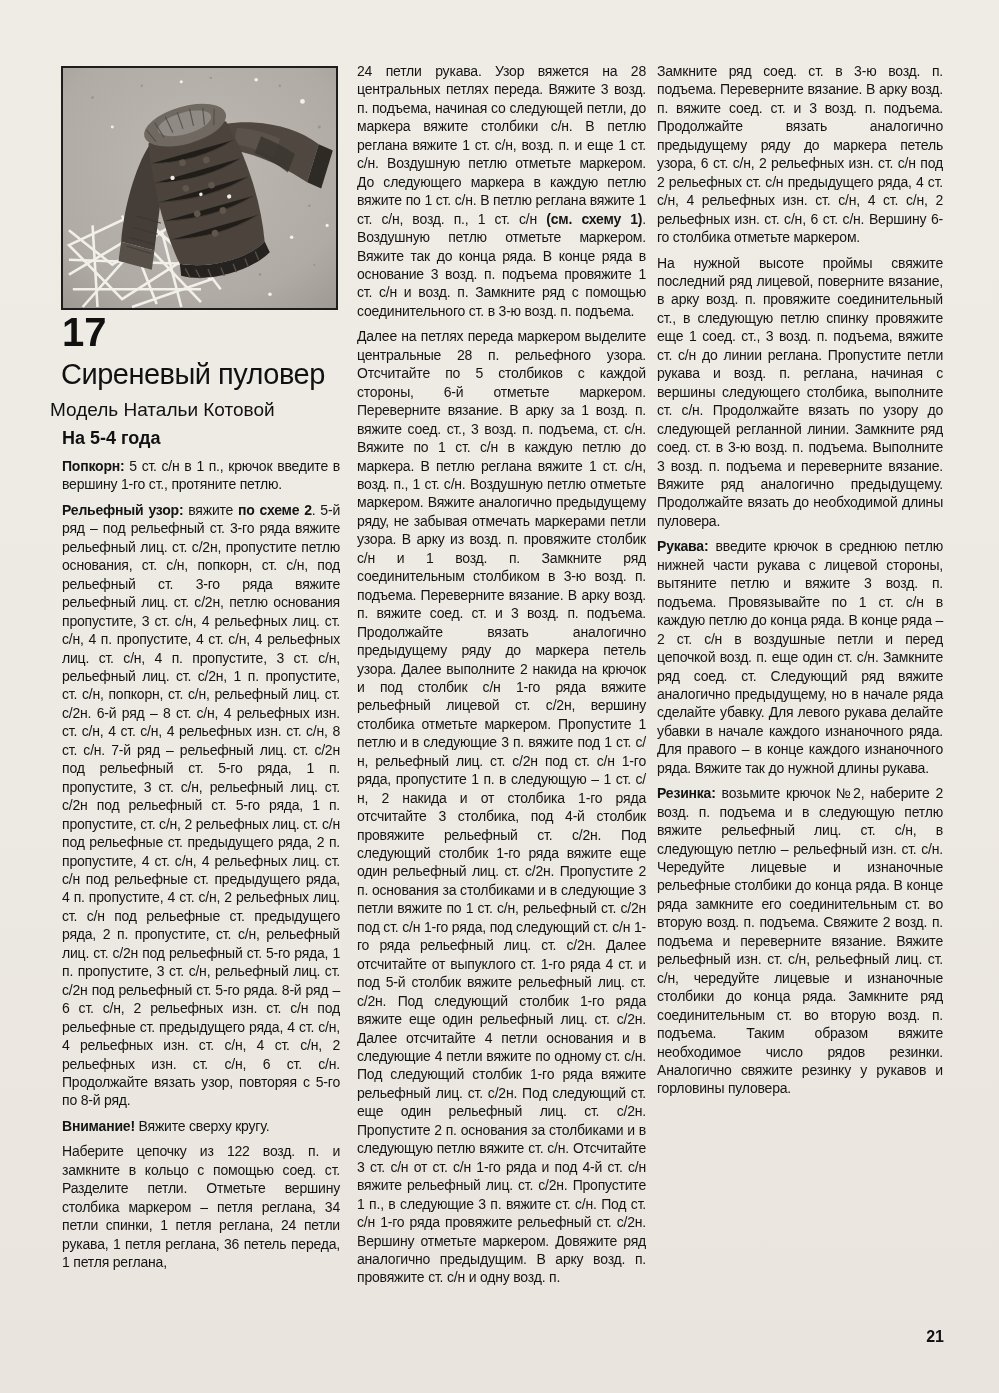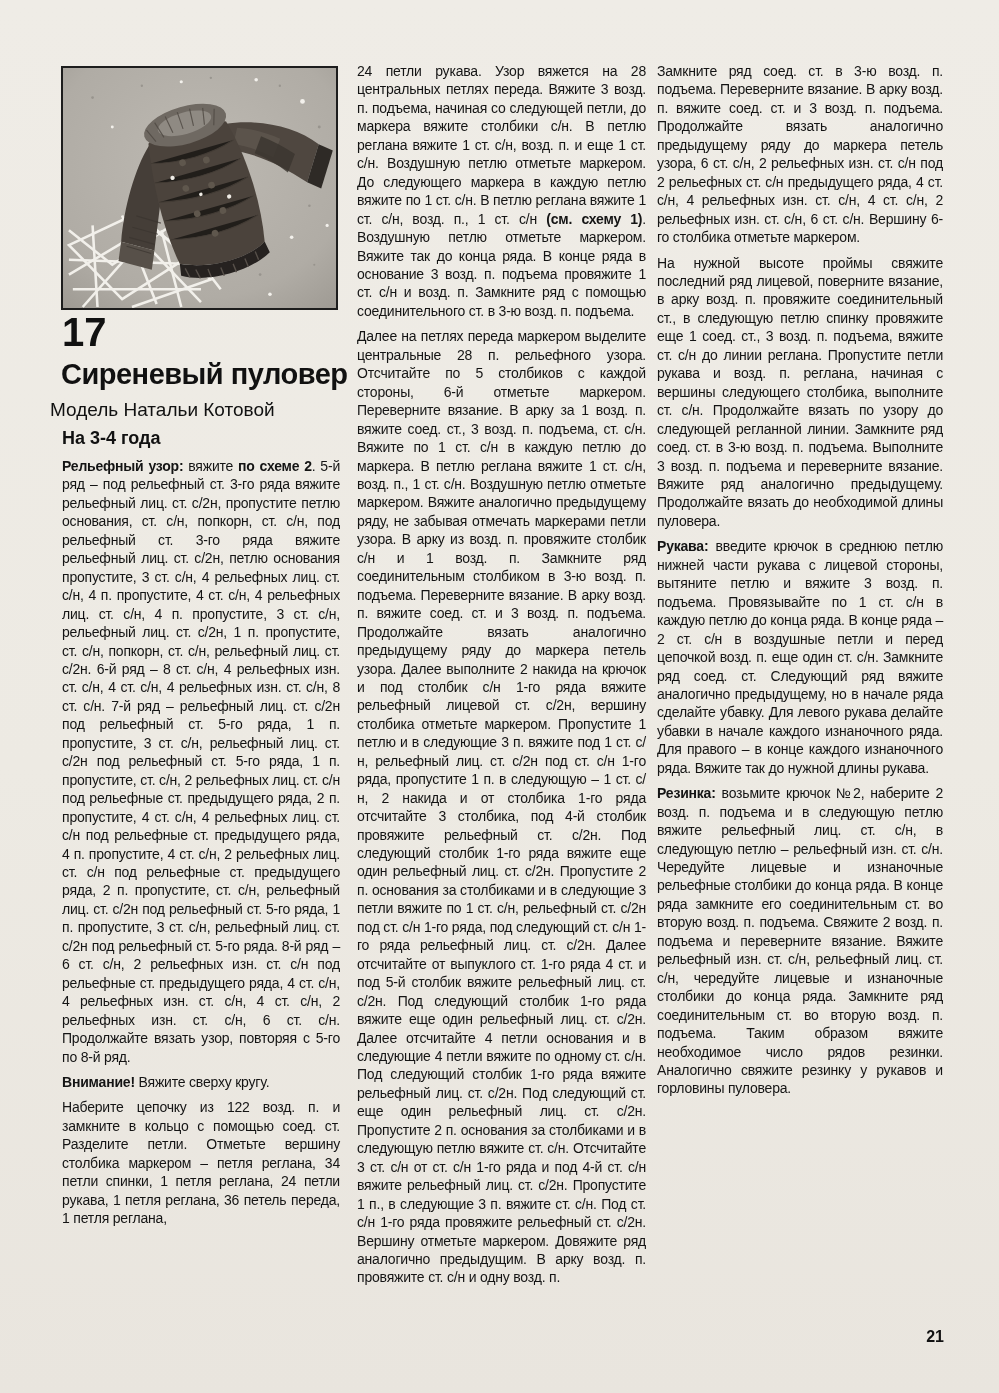--- a/index.html
+++ b/index.html
@@ -15,21 +15,21 @@
     position:absolute;left:61px;top:66px;width:277px;height:244px;
     border:2px solid #1d1d1d;box-sizing:border-box;background:#b5b1aa;
   }
   .photo-frame svg{display:block;width:100%;height:100%;}
   .item-number{
     position:absolute;left:62px;top:312px;
     font-size:40px;font-weight:700;line-height:1;letter-spacing:0px;color:#111;
   }
   .title{
     position:absolute;left:61px;top:360px;
-    font-size:29px;font-weight:700;line-height:1;letter-spacing:-0.5px;color:#111;
+    font-size:29px;font-weight:400;line-height:1;letter-spacing:-0.5px;color:#111;
   }
   .designer{
     position:absolute;left:50px;top:400px;
     font-size:19px;font-weight:400;line-height:1;color:#111;
   }
   .age{
     position:absolute;left:62px;top:429px;
     font-size:18px;font-weight:700;line-height:1;color:#111;
   }
   .col{
@@ -144,23 +144,24 @@
         <g stroke="#4e4842" stroke-width="1.2" opacity="0.8">
           <path d="M102,50 L108,64 M112,45 L117,62 M124,42 L127,60 M137,41 L138,59 M150,41 L149,59 M163,44 L160,61 M174,48 L169,64"></path>
         </g>
       </g>
     </svg>
   </div>
 
   <div class="item-number">17</div>
   <h1 class="title" style="margin:0;">Сиреневый пуловер</h1>
   <div class="designer">Модель Натальи Котовой</div>
-  <div class="age">На 3-4 года</div>
+  <div class="age">На 5-4 года</div>
 
   <div class="col" id="col-1">
+      <p><strong>Попкорн:</strong><span> 5 ст. с/н в 1 п., крючок введите в вершину 1-го ст., протяните петлю.</span></p>
       <p><strong>Рельефный узор:</strong><span> вяжите </span><strong>по схеме 2</strong><span>. 5-й ряд – под рельефный ст. 3-го ряда вяжите рельефный лиц. ст. с/2н, пропустите петлю основания, ст. с/н, попкорн, ст. с/н, под рельефный ст. 3-го ряда вяжите рельефный лиц. ст. с/2н, петлю основания пропустите, 3 ст. с/н, 4 рельефных лиц. ст. с/н, 4 п. пропустите, 4 ст. с/н, 4 рельефных лиц. ст. с/н, 4 п. пропустите, 3 ст. с/н, рельефный лиц. ст. с/2н, 1 п. пропустите, ст. с/н, попкорн, ст. с/н, рельефный лиц. ст. с/2н. 6-й ряд – 8 ст. с/н, 4 рельефных изн. ст. с/н, 4 ст. с/н, 4 рельефных изн. ст. с/н, 8 ст. с/н. 7-й ряд – рельефный лиц. ст. с/2н под рельефный ст. 5-го ряда, 1 п. пропустите, 3 ст. с/н, рельефный лиц. ст. с/2н под рельефный ст. 5-го ряда, 1 п. пропустите, ст. с/н, 2 рельефных лиц. ст. с/н под рельефные ст. предыдущего ряда, 2 п. пропустите, 4 ст. с/н, 4 рельефных лиц. ст. с/н под рельефные ст. предыдущего ряда, 4 п. пропустите, 4 ст. с/н, 2 рельефных лиц. ст. с/н под рельефные ст. предыдущего ряда, 2 п. пропустите, ст. с/н, рельефный лиц. ст. с/2н под рельефный ст. 5-го ряда, 1 п. пропустите, 3 ст. с/н, рельефный лиц. ст. с/2н под рельефный ст. 5-го ряда. 8-й ряд – 6 ст. с/н, 2 рельефных изн. ст. с/н под рельефные ст. предыдущего ряда, 4 ст. с/н, 4 рельефных изн. ст. с/н, 4 ст. с/н, 2 рельефных изн. ст. с/н, 6 ст. с/н. Продолжайте вязать узор, повторяя с 5-го по 8-й ряд.</span></p>
       <p><strong>Внимание!</strong><span> Вяжите сверху кругу.</span></p>
       <p><span>Наберите цепочку из 122 возд. п. и замкните в кольцо с помощью соед. ст. Разделите петли. Отметьте вершину столбика маркером – петля реглана, 34 петли спинки, 1 петля реглана, 24 петли рукава, 1 петля реглана, 36 петель переда, 1 петля реглана,</span></p>
     </div>
   <div class="col" id="col-2">
       <p><span>24 петли рукава. Узор вяжется на 28 центральных петлях переда. Вяжите 3 возд. п. подъема, начиная со следующей петли, до маркера вяжите столбики с/н. В петлю реглана вяжите 1 ст. с/н, возд. п. и еще 1 ст. с/н. Воздушную петлю отметьте маркером. До следующего маркера в каждую петлю вяжите по 1 ст. с/н. В петлю реглана вяжите 1 ст. с/н, возд. п., 1 ст. с/н </span><strong>(см. схему 1)</strong><span>. Воздушную петлю отметьте маркером. Вяжите так до конца ряда. В конце ряда в основание 3 возд. п. подъема провяжите 1 ст. с/н и возд. п. Замкните ряд с помощью соединительного ст. в 3-ю возд. п. подъема.</span></p>
       <p><span>Далее на петлях переда маркером выделите центральные 28 п. рельефного узора. Отсчитайте по 5 столбиков с каждой стороны, 6-й отметьте маркером. Переверните вязание. В арку за 1 возд. п. вяжите соед. ст., 3 возд. п. подъема, ст. с/н. Вяжите по 1 ст. с/н в каждую петлю до маркера. В петлю реглана вяжите 1 ст. с/н, возд. п., 1 ст. с/н. Воздушную петлю отметьте маркером. Вяжите аналогично предыдущему ряду, не забывая отмечать маркерами петли узора. В арку из возд. п. провяжите столбик с/н и 1 возд. п. Замкните ряд соединительным столбиком в 3-ю возд. п. подъема. Переверните вязание. В арку возд. п. вяжите соед. ст. и 3 возд. п. подъема. Продолжайте вязать аналогично предыдущему ряду до маркера петель узора. Далее выполните 2 накида на крючок и под столбик с/н 1-го ряда вяжите рельефный лицевой ст. с/2н, вершину столбика отметьте маркером. Пропустите 1 петлю и в следующие 3 п. вяжите под 1 ст. с/н, рельефный лиц. ст. с/2н под ст. с/н 1-го ряда, пропустите 1 п. в следующую – 1 ст. с/н, 2 накида и от столбика 1-го ряда отсчитайте 3 столбика, под 4-й столбик провяжите рельефный ст. с/2н. Под следующий столбик 1-го ряда вяжите еще один рельефный лиц. ст. с/2н. Пропустите 2 п. основания за столбиками и в следующие 3 петли вяжите по 1 ст. с/н, рельефный ст. с/2н под ст. с/н 1-го ряда, под следующий ст. с/н 1-го ряда рельефный лиц. ст. с/2н. Далее отсчитайте от выпуклого ст. 1-го ряда 4 ст. и под 5-й столбик вяжите рельефный лиц. ст. с/2н. Под следующий столбик 1-го ряда вяжите еще один рельефный лиц. ст. с/2н. Далее отсчитайте 4 петли основания и в следующие 4 петли вяжите по одному ст. с/н. Под следующий столбик 1-го ряда вяжите рельефный лиц. ст. с/2н. Под следующий ст. еще один рельефный лиц. ст. с/2н. Пропустите 2 п. основания за столбиками и в следующую петлю вяжите ст. с/н. Отсчитайте 3 ст. с/н от ст. с/н 1-го ряда и под 4-й ст. с/н вяжите рельефный лиц. ст. с/2н. Пропустите 1 п., в следующие 3 п. вяжите ст. с/н. Под ст. с/н 1-го ряда провяжите рельефный ст. с/2н. Вершину отметьте маркером. Довяжите ряд аналогично предыдущим. В арку возд. п. провяжите ст. с/н и одну возд. п.</span></p>
     </div>
   <div class="col" id="col-3">
       <p><span>Замкните ряд соед. ст. в 3-ю возд. п. подъема. Переверните вязание. В арку возд. п. вяжите соед. ст. и 3 возд. п. подъема. Продолжайте вязать аналогично предыдущему ряду до маркера петель узора, 6 ст. с/н, 2 рельефных изн. ст. с/н под 2 рельефных ст. с/н предыдущего ряда, 4 ст. с/н, 4 рельефных изн. ст. с/н, 4 ст. с/н, 2 рельефных изн. ст. с/н, 6 ст. с/н. Вершину 6-го столбика отметьте маркером.</span></p>

